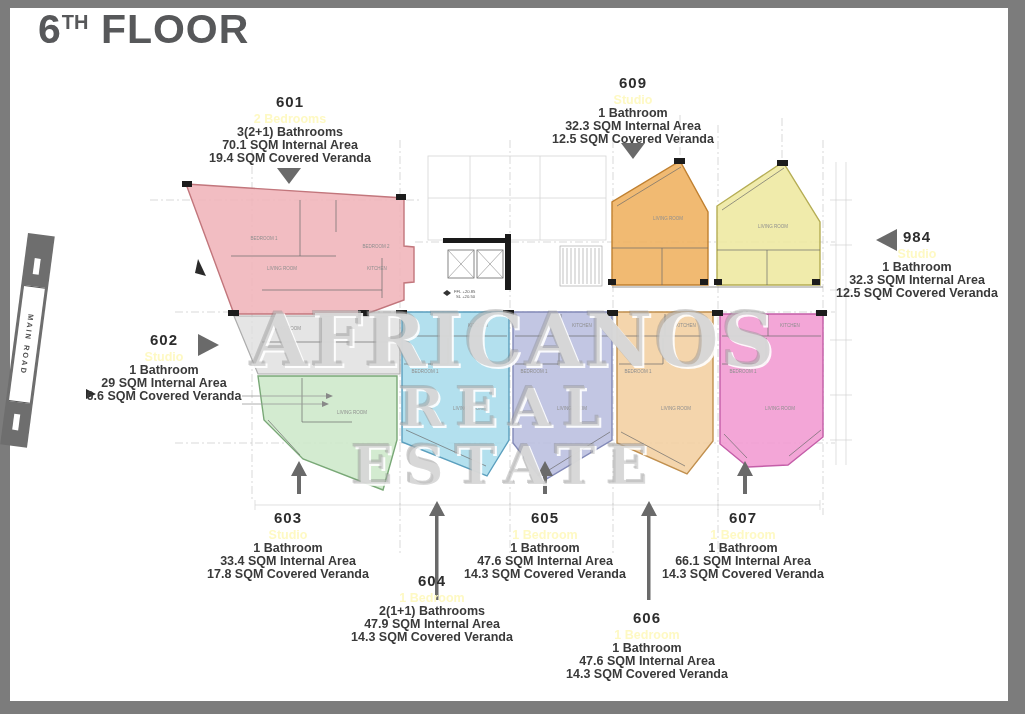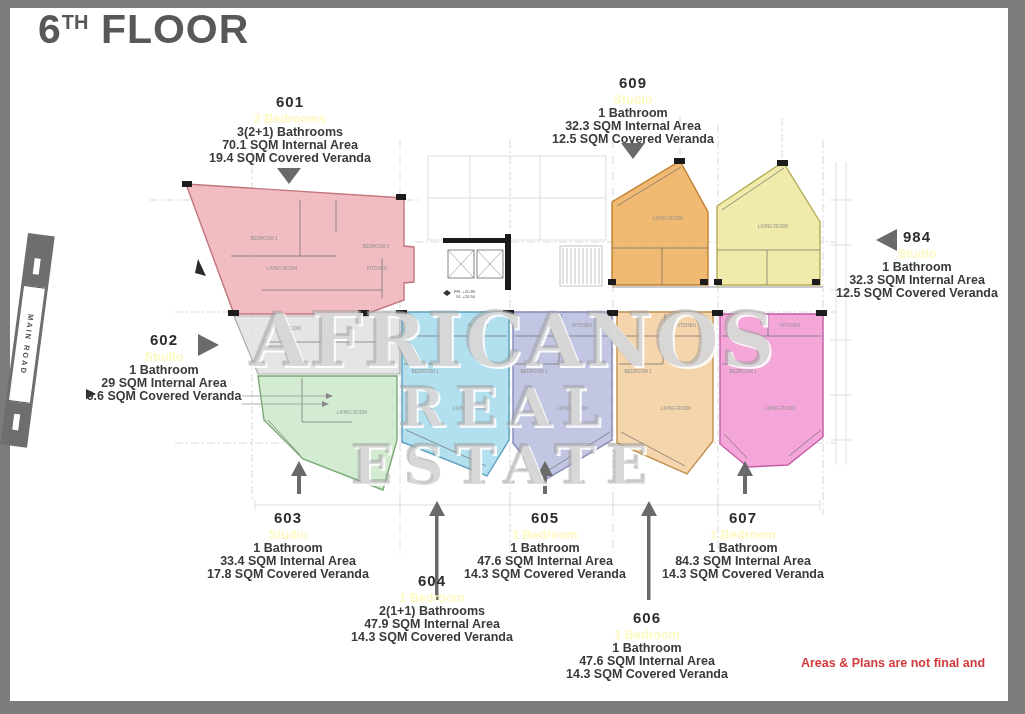--- a/index.html
+++ b/index.html
@@ -285,33 +285,32 @@
   <div class="u-num">606</div>
   <div class="u-type">1 Bedroom</div>
   <div class="u-line">1 Bathroom</div>
   <div class="u-line">47.6 SQM Internal Area</div>
   <div class="u-line">14.3 SQM Covered Veranda</div>
 </div>
 <div class="u-label lbl-607">
   <div class="u-num">607</div>
   <div class="u-type">1 Bedroom</div>
   <div class="u-line">1 Bathroom</div>
-  <div class="u-line">84.3 SQM Internal Area</div>
+  <div class="u-line">66.1 SQM Internal Area</div>
   <div class="u-line">14.3 SQM Covered Veranda</div>
 </div>
 <div class="u-label lbl-608">
   <div class="u-num">984</div>
   <div class="u-type">Studio</div>
   <div class="u-line">1 Bathroom</div>
   <div class="u-line">32.3 SQM Internal Area</div>
   <div class="u-line">12.5 SQM Covered Veranda</div>
 </div>
 <div class="u-label lbl-609">
   <div class="u-num">609</div>
   <div class="u-type">Studio</div>
   <div class="u-line">1 Bathroom</div>
   <div class="u-line">32.3 SQM Internal Area</div>
   <div class="u-line">12.5 SQM Covered Veranda</div>
 </div>
 
 <div class="disclaimer">
-  <div>Areas &amp; Plans are not final and</div>
 </div>
 
 </body></html>

